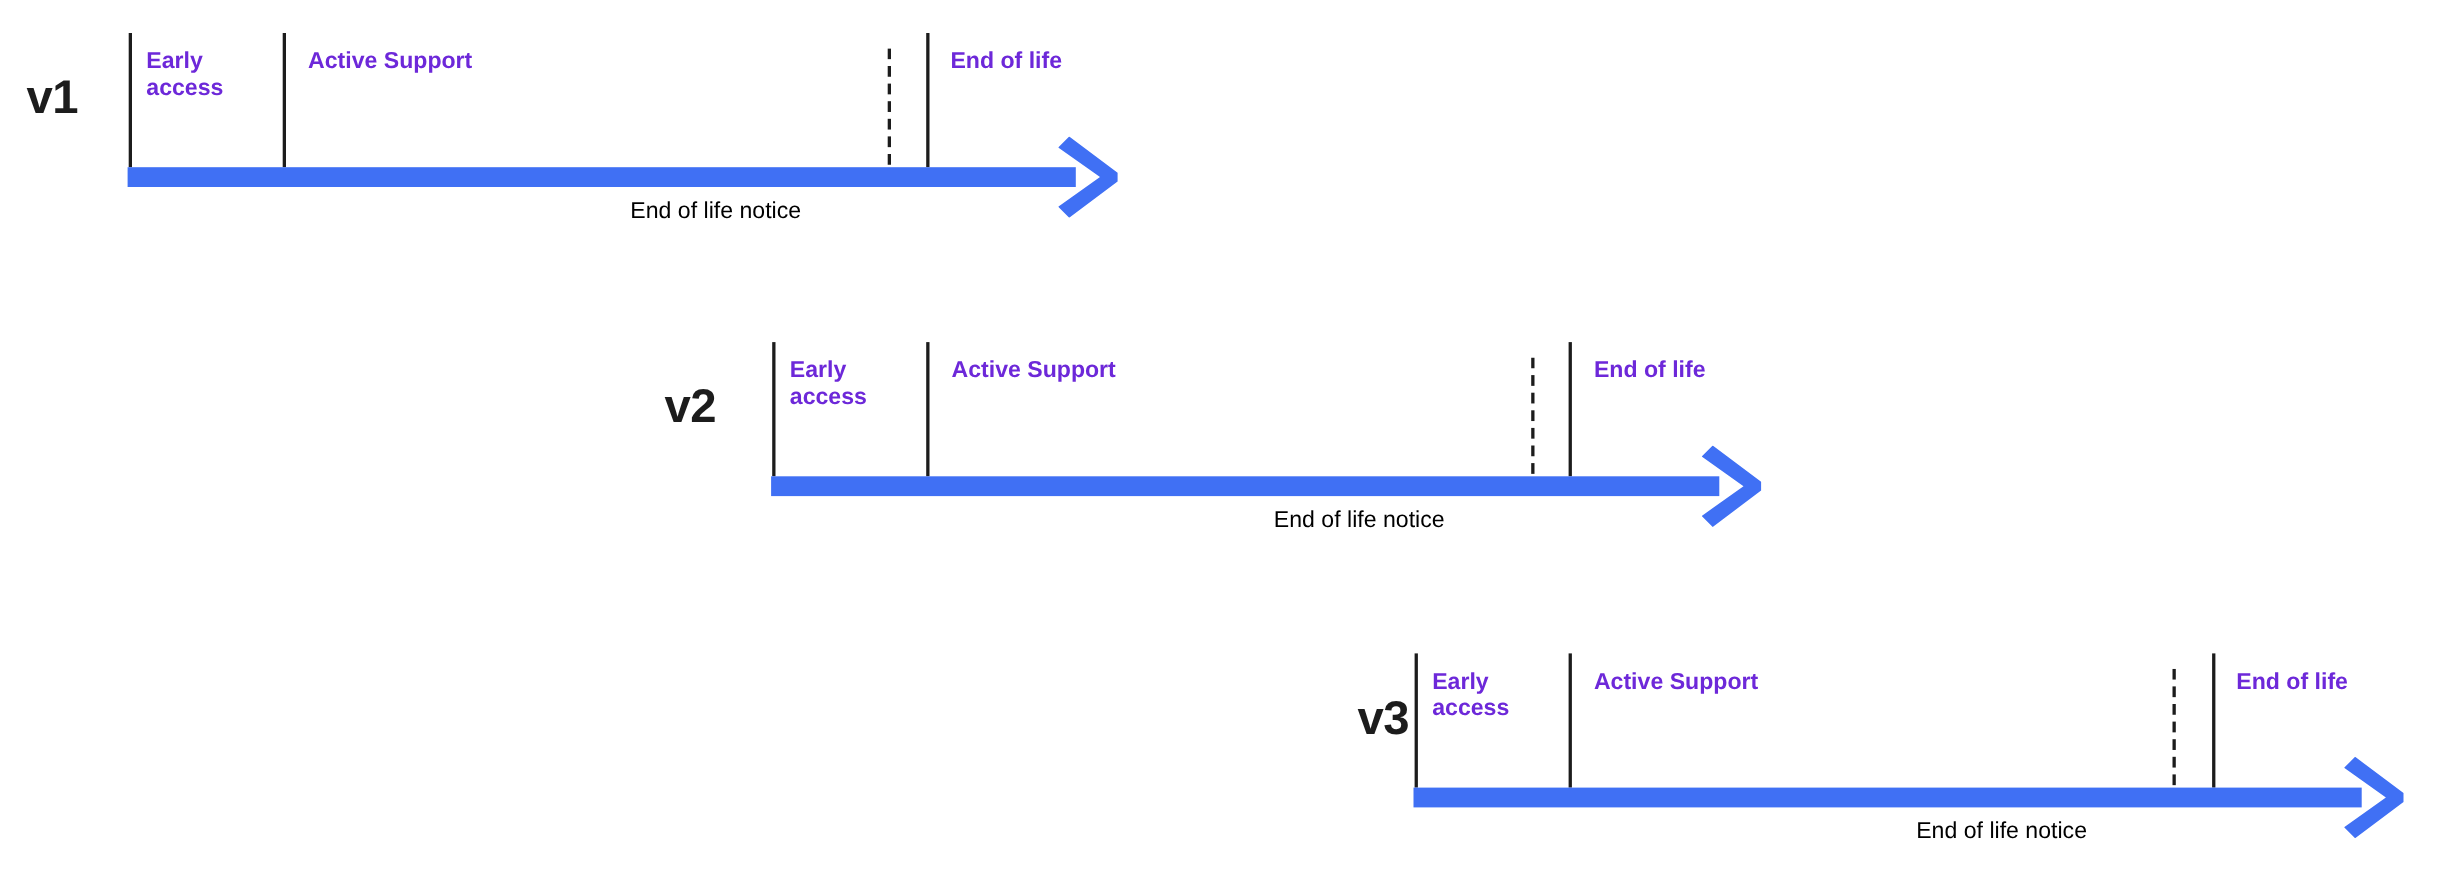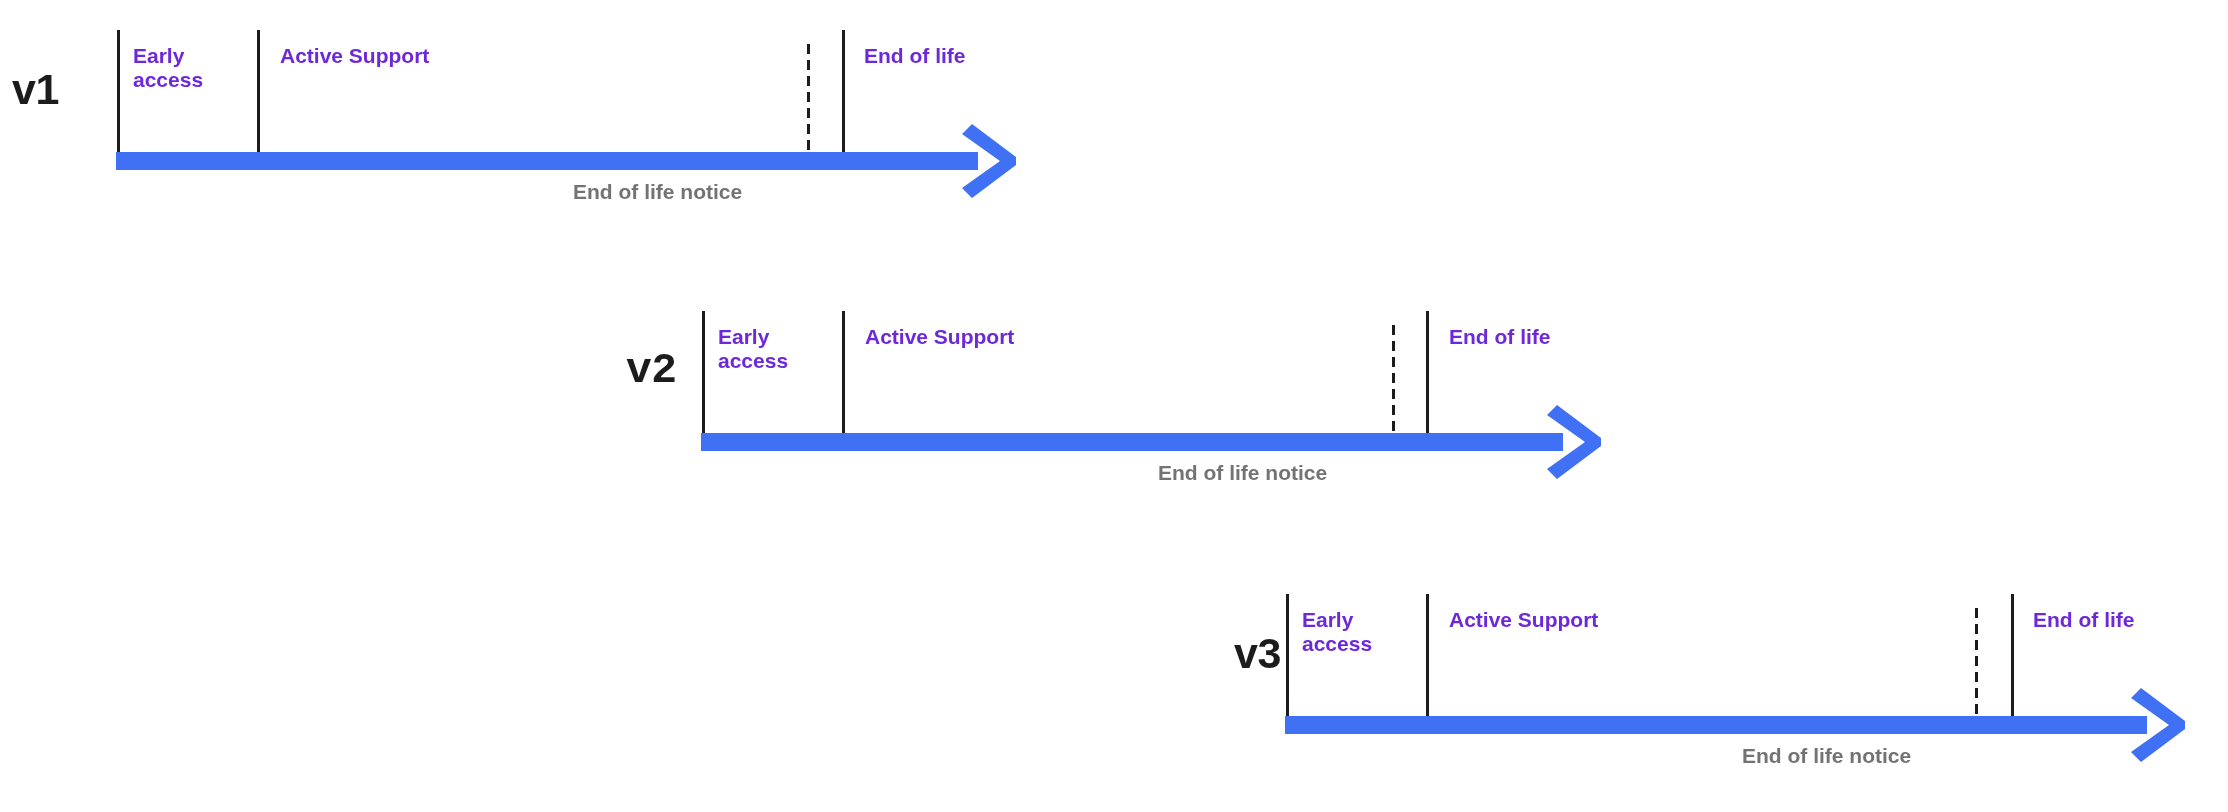--- a/index.html
+++ b/index.html
@@ -85,33 +85,33 @@
     overflow: visible;
   }
   .arrow-head svg {
     display: block;
   }
 
   
   .notice-label {
     position: absolute;
     font-size: 21px;
-    font-weight: 700;
-    color: #737373;
+    font-weight: 400;
+    color: #000000;
     white-space: nowrap;
   }
 </style>
 </head>
 <body>
 
 <div id="diagram">
 
   <div class="row">
 
-    <div class="version-label" style="left:12px; top:68px;">v1</div>
+    <div class="version-label" style="left:24px; top:68px;">v1</div>
 
     <div class="divider" style="left:117px; top:30px; height:122px;"></div>
 
     <div class="phase-label" style="left:133px; top:44px; width:110px;">Early
 access</div>
 
     <div class="divider" style="left:257px; top:30px; height:122px;"></div>
 
     <div class="phase-label nowrap" style="left:280px; top:44px;">Active Support</div>
 
@@ -127,21 +127,21 @@
       <svg width="60" height="74" viewBox="0 0 60 74">
         <polygon points="10,0 54,33 54,41 10,74 0,64 38,37 0,10" fill="#4070f4"></polygon>
       </svg>
     </div>
 
     <div class="notice-label" style="left:573px; top:180px;">End of life notice</div>
   </div>
 
   <div class="row">
 
-    <div class="version-label" style="left:626px; top:349px;font-family:Liberation Mono, monospace;">v2</div>
+    <div class="version-label" style="left:604px; top:349px;">v2</div>
 
     <div class="divider" style="left:702px; top:311px; height:122px;"></div>
 
     <div class="phase-label" style="left:718px; top:325px; width:110px;">Early
 access</div>
 
     <div class="divider" style="left:842px; top:311px; height:122px;"></div>
 
     <div class="phase-label nowrap" style="left:865px; top:325px;">Active Support</div>
 

